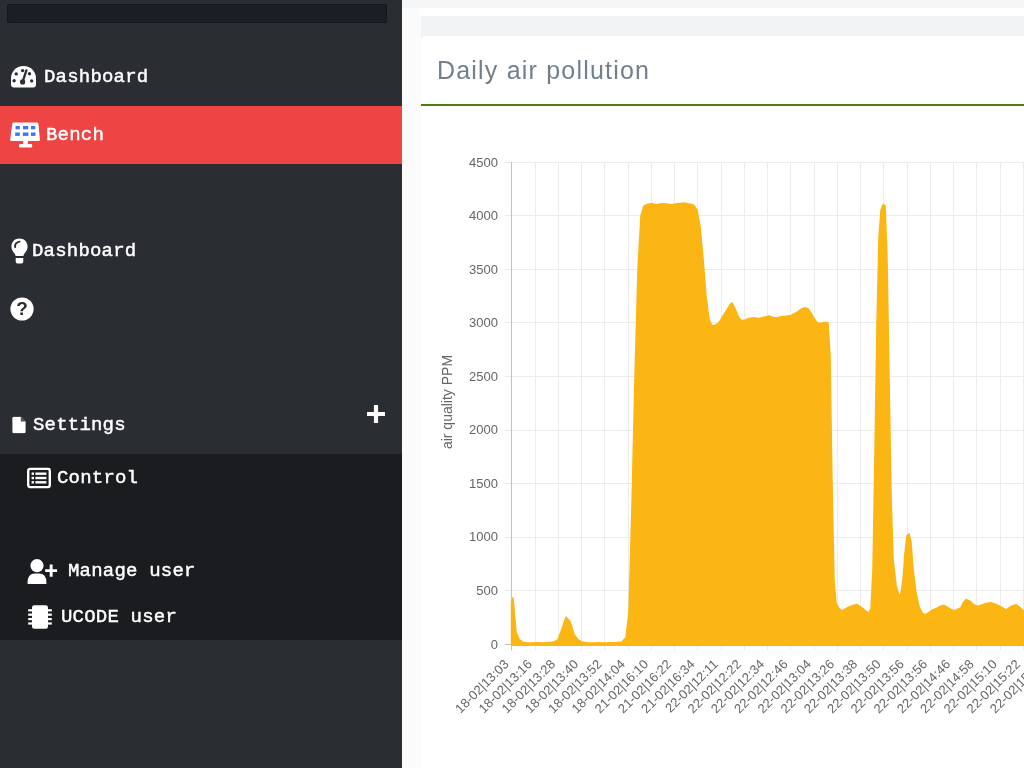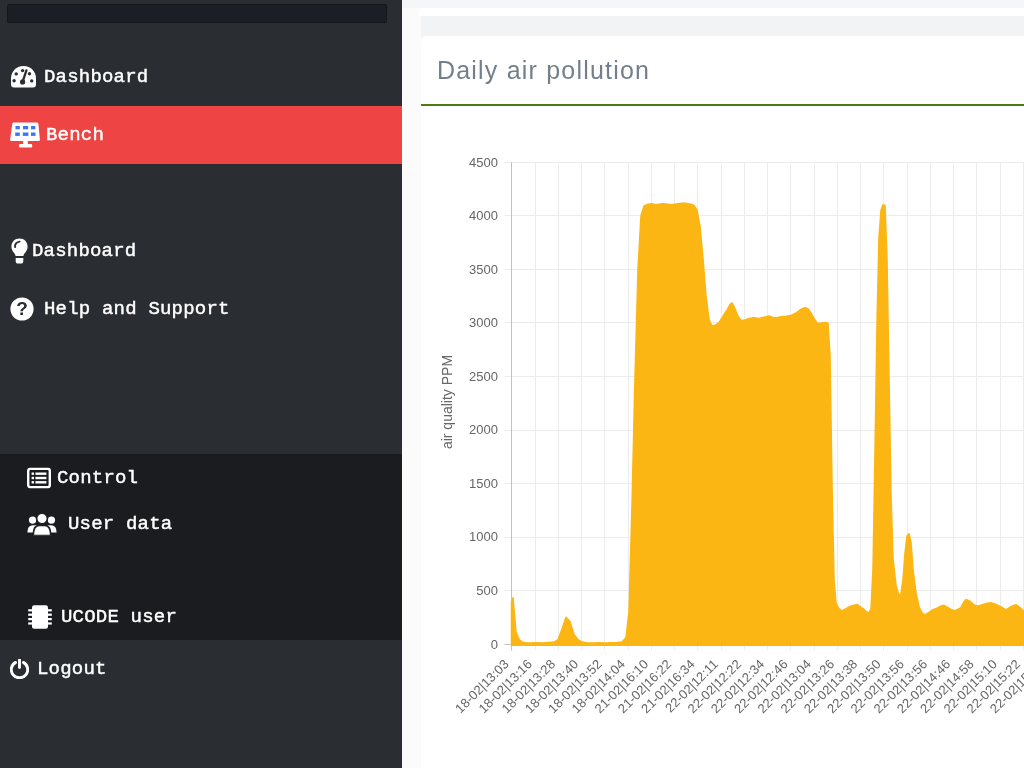--- a/index.html
+++ b/index.html
@@ -60,76 +60,73 @@
 <path d="M4.1 9.1 C 3.6 6.5 5.6 3.8 8.6 3.6" stroke="#2b2e33" stroke-width="1.9" fill="none" stroke-linecap="round"></path>
 <path d="M4.7 20 L12.3 20 L12.3 23 Q12.3 25.6 9.8 25.6 L7.2 25.6 Q4.7 25.6 4.7 23 Z" fill="#fff"></path>
 </svg></span>
       <span class="lb" style="left:32px">Dashboard</span>
     </div>
 <div class="mi" style="top:280px;height:58px">
       <span class="ic" style="left:10px"><svg width="24" height="24" viewBox="0 0 24 24">
 <circle cx="12" cy="12" r="11.6" fill="#fff"></circle>
 <text x="12" y="17.8" font-family="Liberation Sans, sans-serif" font-size="19" font-weight="bold" fill="#2a2d32" text-anchor="middle">?</text>
 </svg></span>
-      <span class="lb" style="left:44px">Help and Support</span>
+    </div>
+<div class="mi" style="top:396px;height:58px">
+      <span class="ic" style="left:12px"><svg width="14" height="17" viewBox="0 0 14 17">
+<path d="M1.5 0.2 L8.8 0.2 L13.6 5 L13.6 15.2 Q13.6 16.8 12 16.8 L1.9 16.8 Q0.4 16.8 0.4 15.2 L0.4 1.8 Q0.4 0.2 1.5 0.2 Z" fill="#fff"></path>
+<path d="M8.8 0.2 L8.8 5 L13.6 5 Z" fill="#2b2e33" opacity="0.85"></path>
+</svg></span>
+      <span class="lb" style="left:33px">Settings</span>
+      <span class="plus"><svg width="18" height="18" viewBox="0 0 18 18">
+<path d="M9 0.8 L9 17.2 M0.8 9 L17.2 9" stroke="#fff" stroke-width="4.2" stroke-linecap="round"></path>
+</svg></span>
     </div>
 <div id="sub">
 <div class="si" style="top:0px;height:47px">
         <span class="ic" style="left:27px"><svg width="24" height="21" viewBox="0 0 24 21">
 <rect x="1.2" y="1.2" width="21.6" height="18.6" rx="2.2" fill="none" stroke="#fff" stroke-width="2.4"></rect>
 <g fill="#fff">
 <rect x="4.6" y="5" width="2.4" height="2.4"></rect>
               <rect x="8.4" y="5" width="11" height="2.4"></rect>
 <rect x="4.6" y="9.3" width="2.4" height="2.4"></rect>
               <rect x="8.4" y="9.3" width="11" height="2.4"></rect>
 <rect x="4.6" y="13.6" width="2.4" height="2.4"></rect>
               <rect x="8.4" y="13.6" width="11" height="2.4"></rect>
 </g>
 </svg></span>
         <span class="lb" style="left:57px">Control</span>
       </div>
-<div class="si" style="top:47px;height:46px">
-        <span class="ic" style="left:27px"><svg width="30" height="23" viewBox="0 0 30 23">
+<div class="si" style="top:93px;height:47px">
+        <span class="ic" style="left:27px"><svg width="31" height="26" viewBox="0 0 31 26">
 <g fill="#fff">
-<circle cx="5.6" cy="7.6" r="3.7"></circle>
-<path d="M0.4 20 Q0.4 12.8 6 12.8 L8.5 12.8 Q9.6 12.8 10.5 13.4 L10.5 20 Z"></path>
-<circle cx="24.4" cy="7.6" r="3.7"></circle>
-<path d="M29.6 20 Q29.6 12.8 24 12.8 L21.5 12.8 Q20.4 12.8 19.5 13.4 L19.5 20 Z"></path>
-</g>
-<g fill="#fff" stroke="#1d2024" stroke-width="1.7">
-<circle cx="15" cy="6" r="5.4"></circle>
-<path d="M6.3 22.3 Q6.3 12.8 12.5 12.8 L17.5 12.8 Q23.7 12.8 23.7 22.3 L23.7 23 L6.3 23 Z"></path>
-</g>
-</svg></span>
-        <span class="lb" style="left:68px">User data</span>
+<circle cx="10" cy="7.6" r="6.6"></circle>
+<path d="M0.6 26 L0.6 24.5 Q0.6 15.6 8 15.6 L12 15.6 Q19.4 15.6 19.4 24.5 L19.4 26 Z"></path>
+</g>
+<path d="M22.1 5.9 L26.2 5.9 L26.2 10.6 L30.7 10.6 L30.7 14.6 L26.2 14.6 L26.2 19.3 L22.1 19.3 L22.1 14.6 L17.6 14.6 L17.6 10.6 L22.1 10.6 Z" fill="#fff" stroke="#1a1c20" stroke-width="1.2"></path>
+</svg></span>
+        <span class="lb" style="left:68px">Manage user</span>
       </div>
 <div class="si" style="top:140px;height:46px">
         <span class="ic" style="left:28px"><svg width="24" height="24" viewBox="0 0 24 24">
 <g fill="#fff">
 <rect x="4" y="0.3" width="16" height="23.4" rx="2.2"></rect>
 <rect x="0.2" y="4.2" width="3.8" height="2.2"></rect>
               <rect x="0.2" y="8.6" width="3.8" height="2.2"></rect>
               <rect x="0.2" y="13" width="3.8" height="2.2"></rect>
               <rect x="0.2" y="17.4" width="3.8" height="2.2"></rect>
 <rect x="20" y="4.2" width="3.8" height="2.2"></rect>
               <rect x="20" y="8.6" width="3.8" height="2.2"></rect>
               <rect x="20" y="13" width="3.8" height="2.2"></rect>
               <rect x="20" y="17.4" width="3.8" height="2.2"></rect>
 </g>
 </svg></span>
         <span class="lb" style="left:61px">UCODE user</span>
       </div>
 </div>
-<div class="mi" style="top:640px;height:58px">
-      <span class="ic" style="left:10px"><svg width="19" height="20" viewBox="0 0 19 20">
-<path d="M5.6 3.4 A 8.2 8.2 0 1 0 13.4 3.4" fill="none" stroke="#fff" stroke-width="2.9" stroke-linecap="round"></path>
-<line x1="9.5" y1="0.8" x2="9.5" y2="8.6" stroke="#fff" stroke-width="2.9" stroke-linecap="round"></line>
-</svg></span>
-      <span class="lb" style="left:37px">Logout</span>
-    </div>
 </div>
 <div id="main">
   <div id="topstrip"></div>
   <div id="navbar"></div>
   <div id="graybg"></div>
   <div id="card">
       <div id="hdr">
         <span>Daily air pollution</span>
       </div>
     </div>

